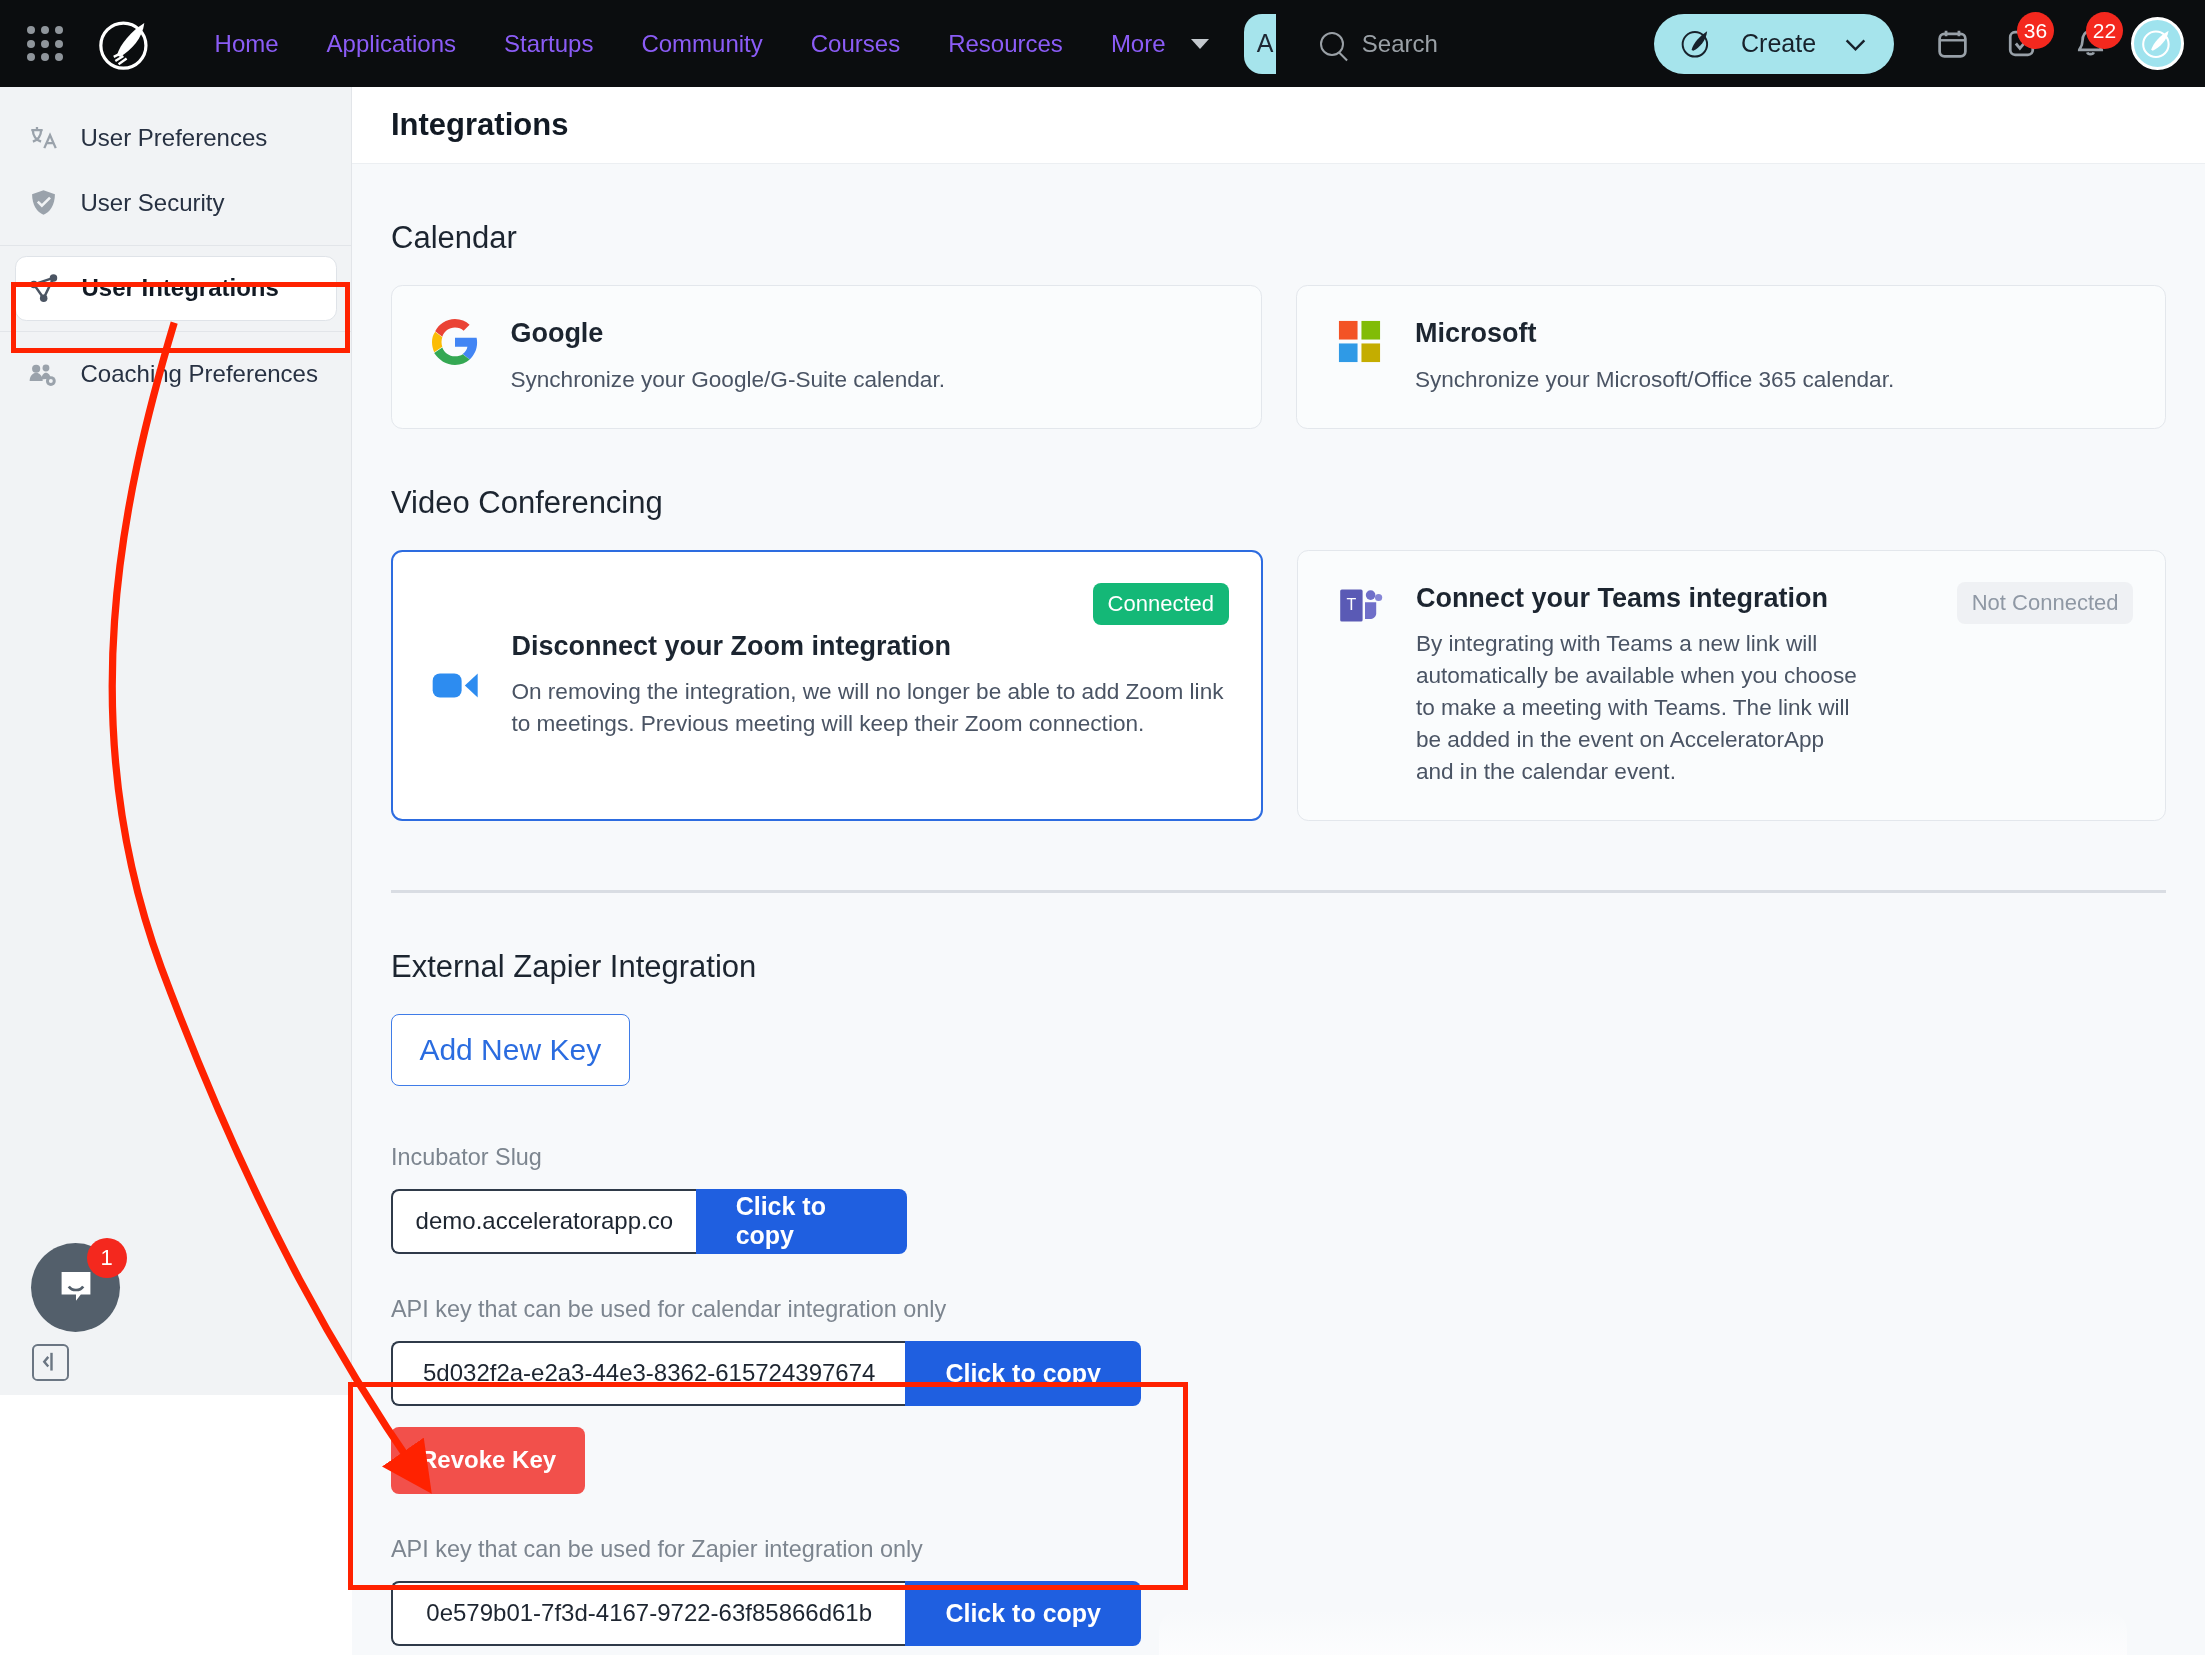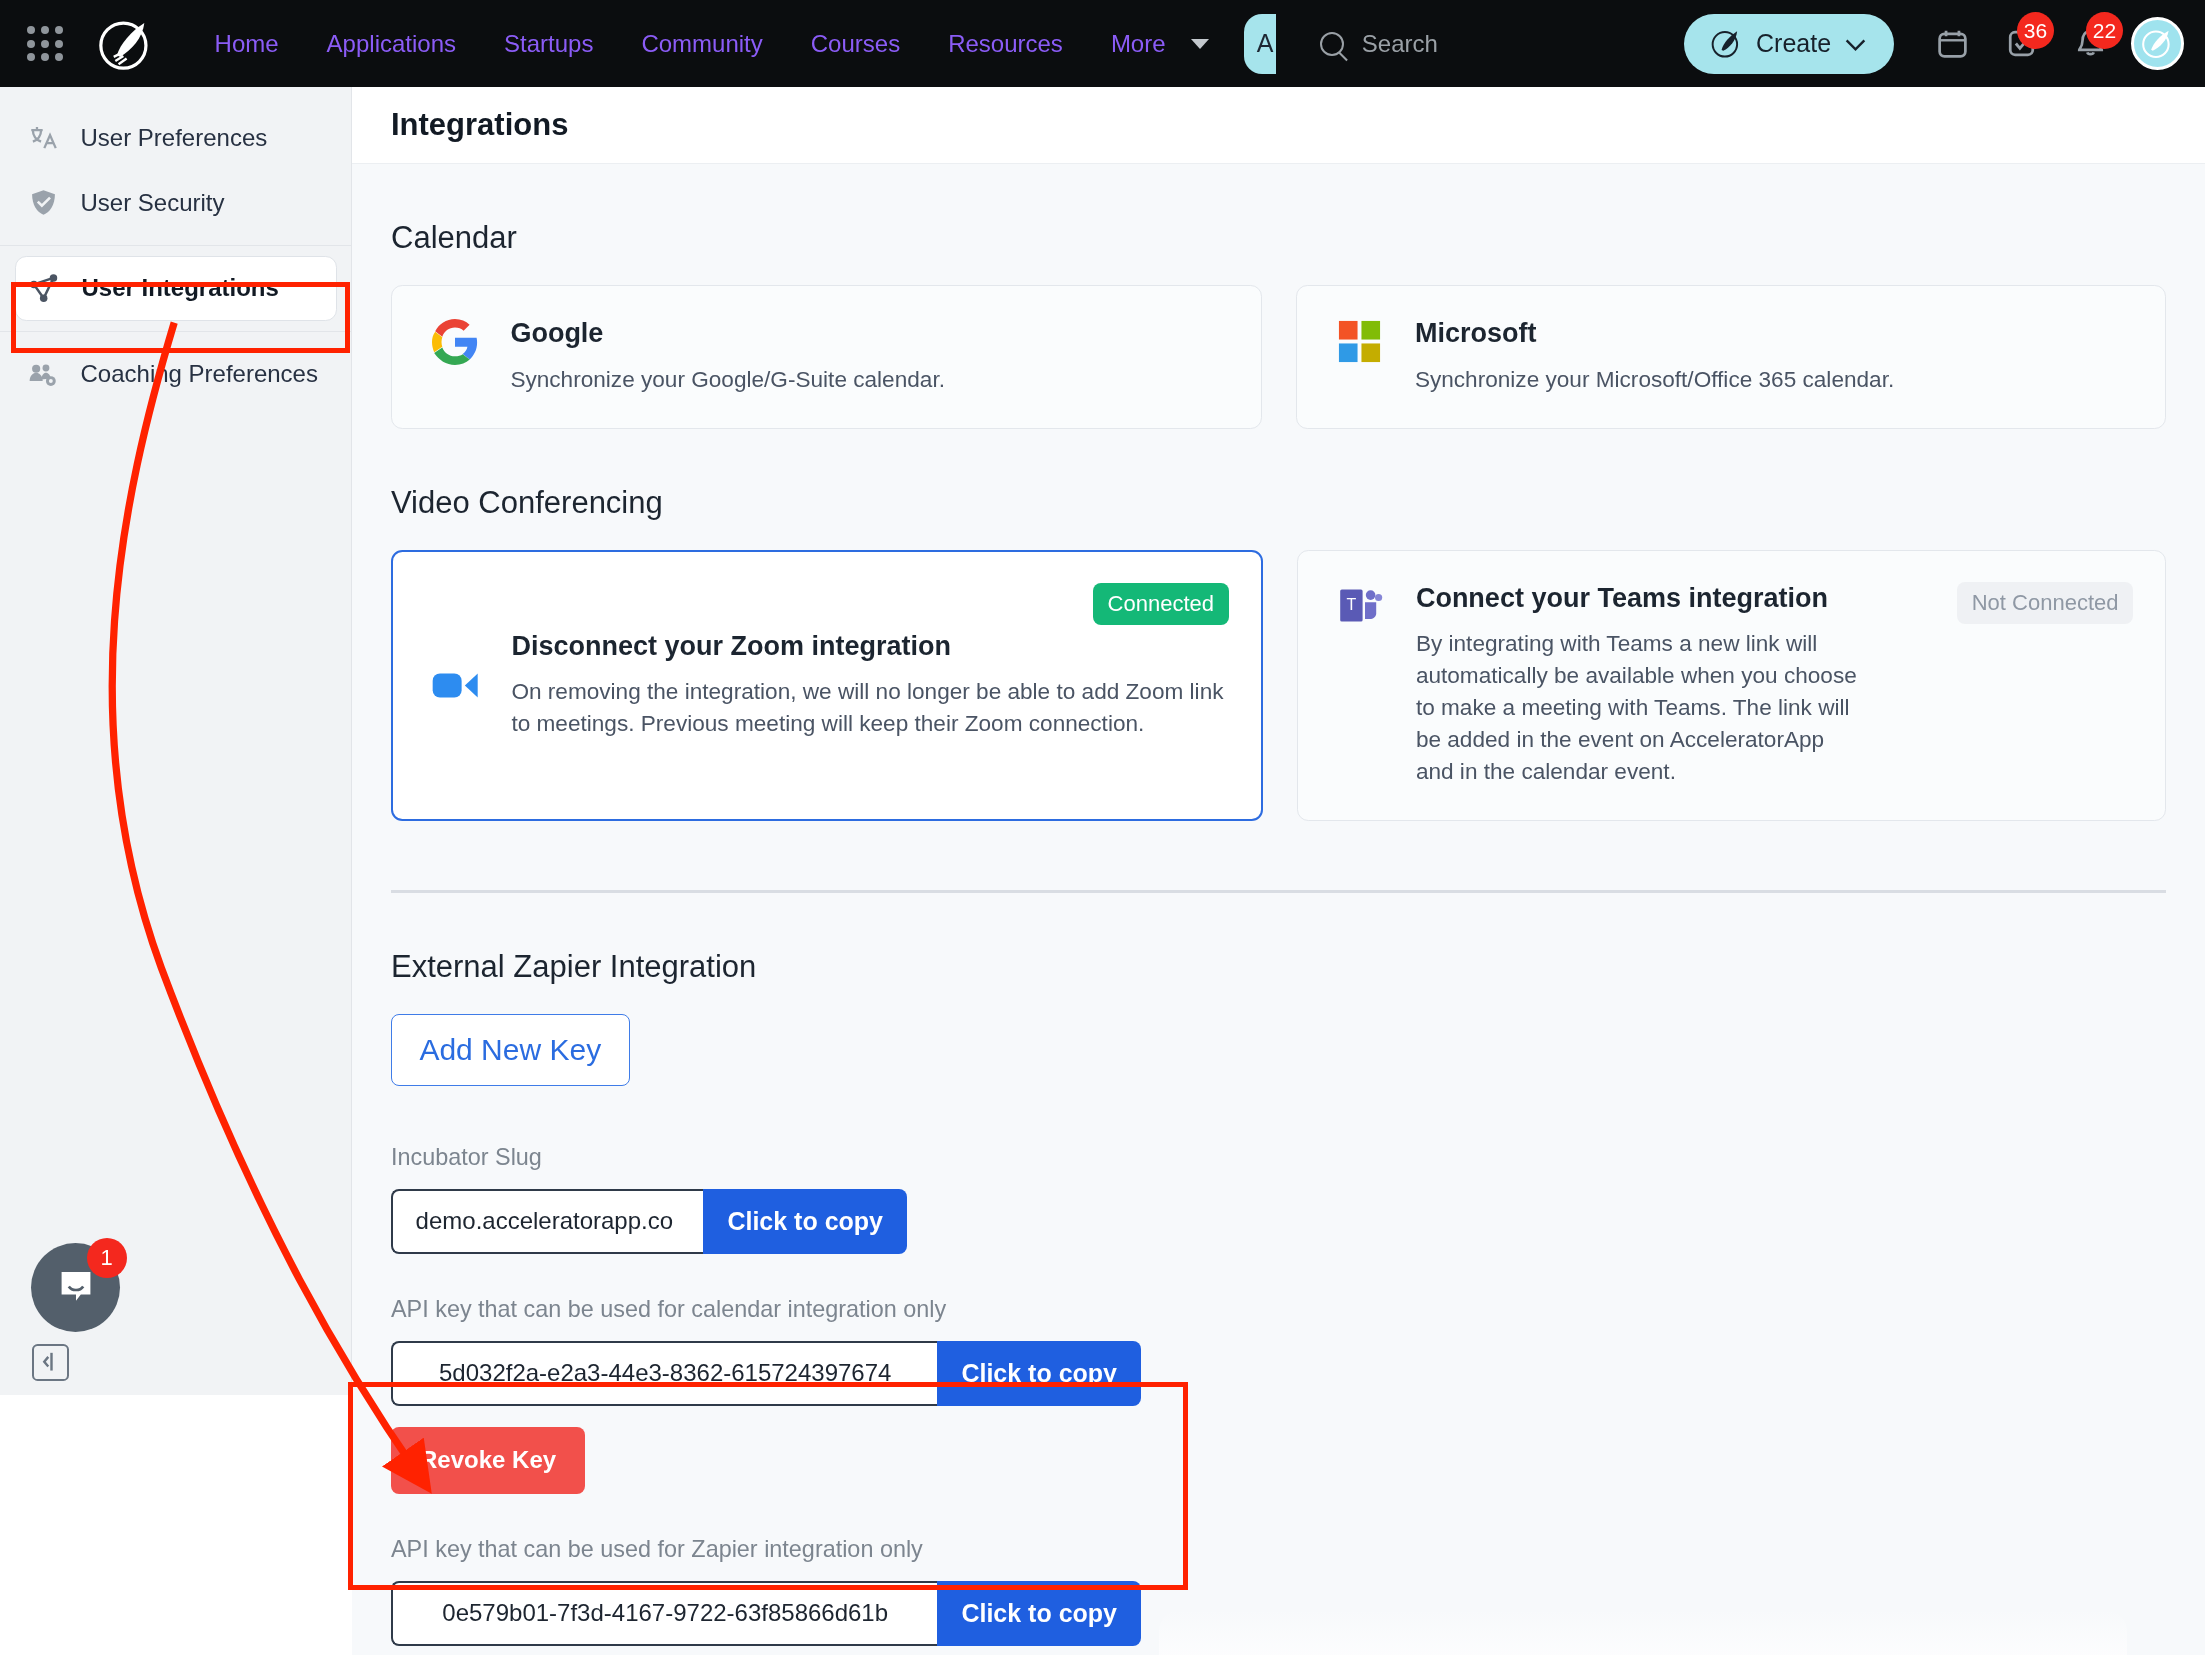--- a/index.html
+++ b/index.html
@@ -40,21 +40,21 @@
   }
   .search-area { display:flex; align-items:center; margin-left: 44px; gap: 18px; cursor: text;}
   .search-glass { width: 24px; height: 24px; border: 2.4px solid #9aa0a6; border-radius: 50%; position: relative;}
   .search-glass:after { content:''; position:absolute; width: 2.4px; height: 10.5px; background:#9aa0a6;
      right: -2.4px; bottom: -8px; transform: rotate(-45deg); }
   .search-ph { color: #9aa0a6; font-size: 24px; }
 
   .nav-right { position:absolute; right: 21px; top: 0; height: 87px; display:flex; align-items:center; gap: 0; }
   .create-btn {
     background: #a6e4ec; color: #17212b; border-radius: 31px;
-    height: 60px; display:flex; align-items:center; gap: 14px;
+    height: 60px; display:flex; align-items:center; gap: 29px;
     padding: 0 27.4px; font-size: 25px; cursor:pointer; margin-right: 24px;
   }
   .create-btn .mini-rocket { width: 31px; height: 31px; }
   .icon-btn { position:relative; width: 69px; height: 69px; display:flex; align-items:center; justify-content:center; cursor:pointer; }
   .badge {
     position:absolute; top: 3.2px; right: 1.6px; min-width: 37px; height: 37px;
     background: #f4281e; color:#fff; border-radius: 806px; font-size: 21px;
     display:flex; align-items:center; justify-content:center; padding: 0 6.5px;
   }
   .avatar {
@@ -120,21 +120,21 @@
   }
   .field-label { font-size: 23.4px; color: #7c858f; margin-top: 42px; margin-bottom: 18px; }
   .copy-group { display:flex; align-items:stretch; }
   .copy-input {
     background: #ffffff; border: 2.4px solid #2f3a49; border-right: none;
     border-radius: 8px 0 0 8px; height: 65px; display:flex; align-items:center;
     padding: 0 22.6px; font-size: 24px; color: #1d2530; white-space:nowrap;
   }
   .copy-btn {
     background: #1f5fe0; color: #ffffff; font-size: 25px; font-weight: bold;
-    height: 65px; display:flex; align-items:center; padding: 0 24px;
+    height: 65px; display:flex; align-items:center; padding: 0 40px;
     border-radius: 0 8px 8px 0; cursor: pointer;
   }
   .revoke-btn {
     margin-top: 21px; background: #f2504b; color: #ffffff; font-size: 24px; font-weight: bold;
     border: none; border-radius: 8px; padding: 19.4px 29px; cursor: pointer;
   }
   .zapier-block { padding: 24px 0 29px 0; }
 
   
   .overlay { position:absolute; inset: 0; pointer-events:none; }

